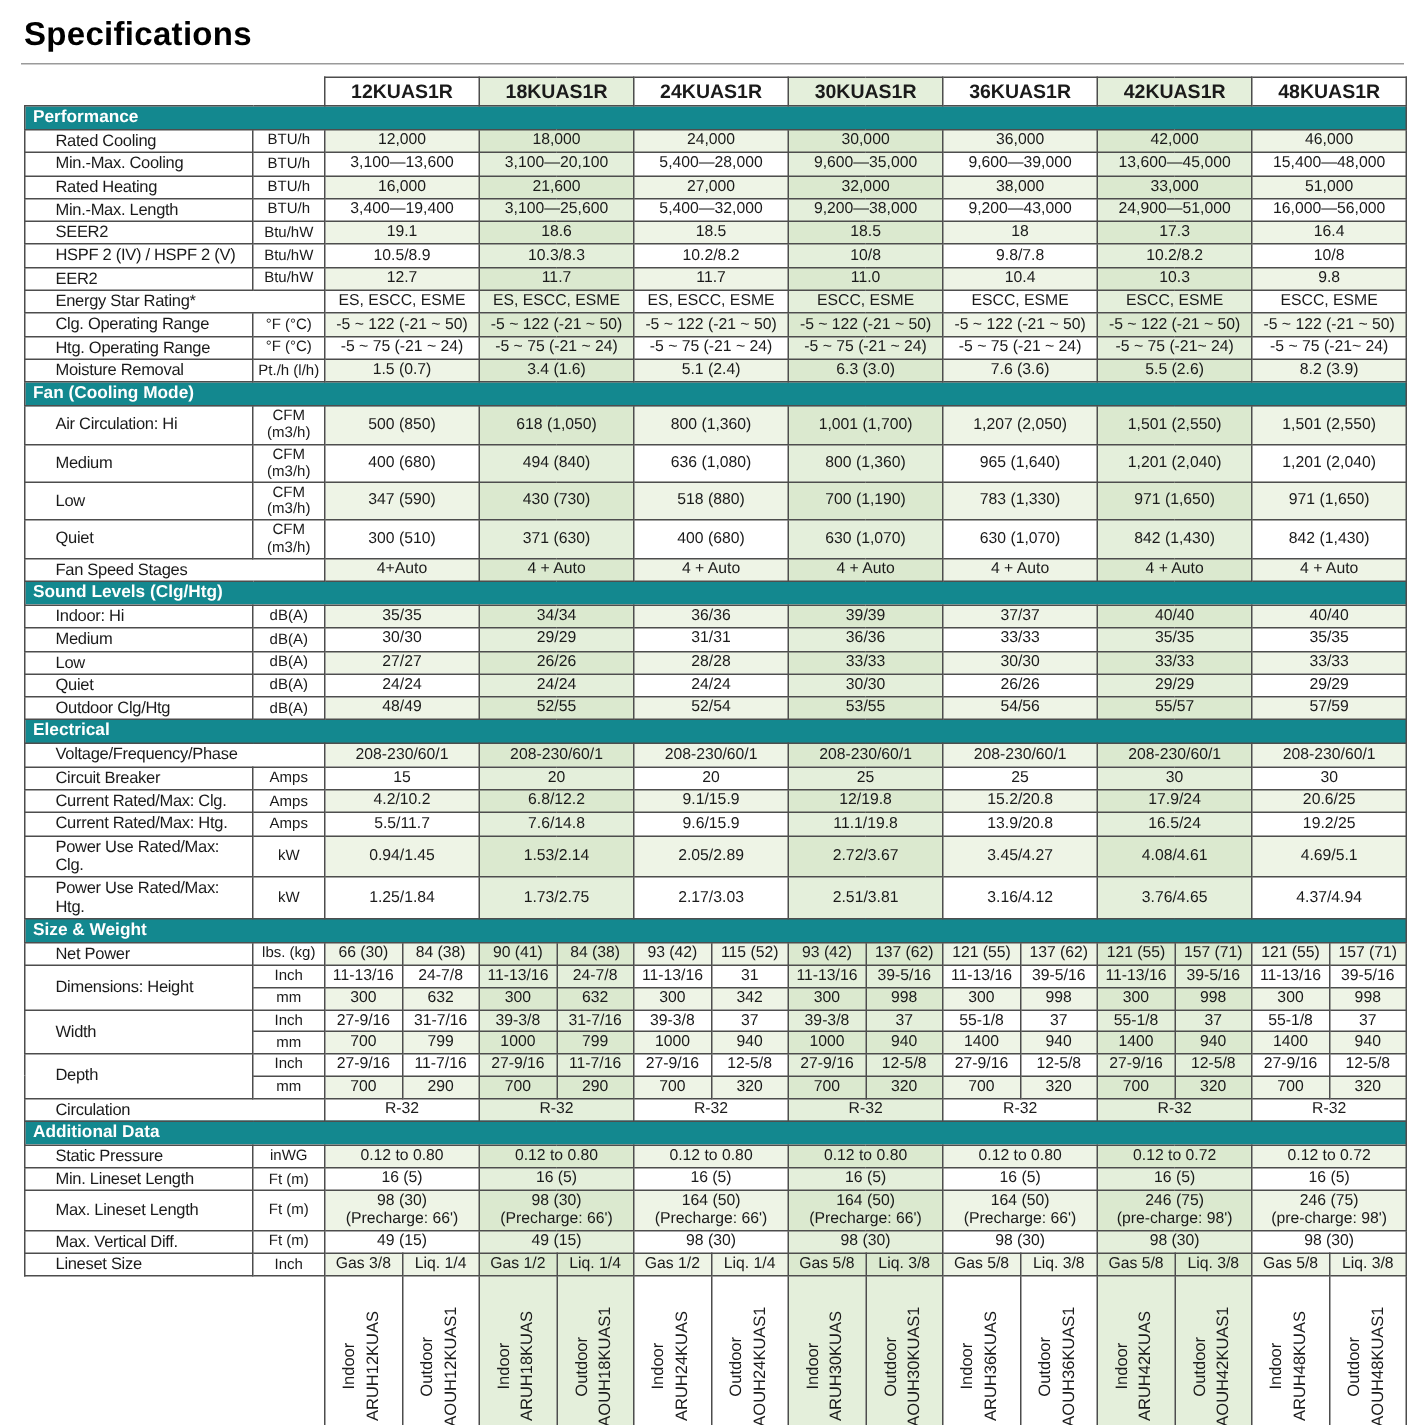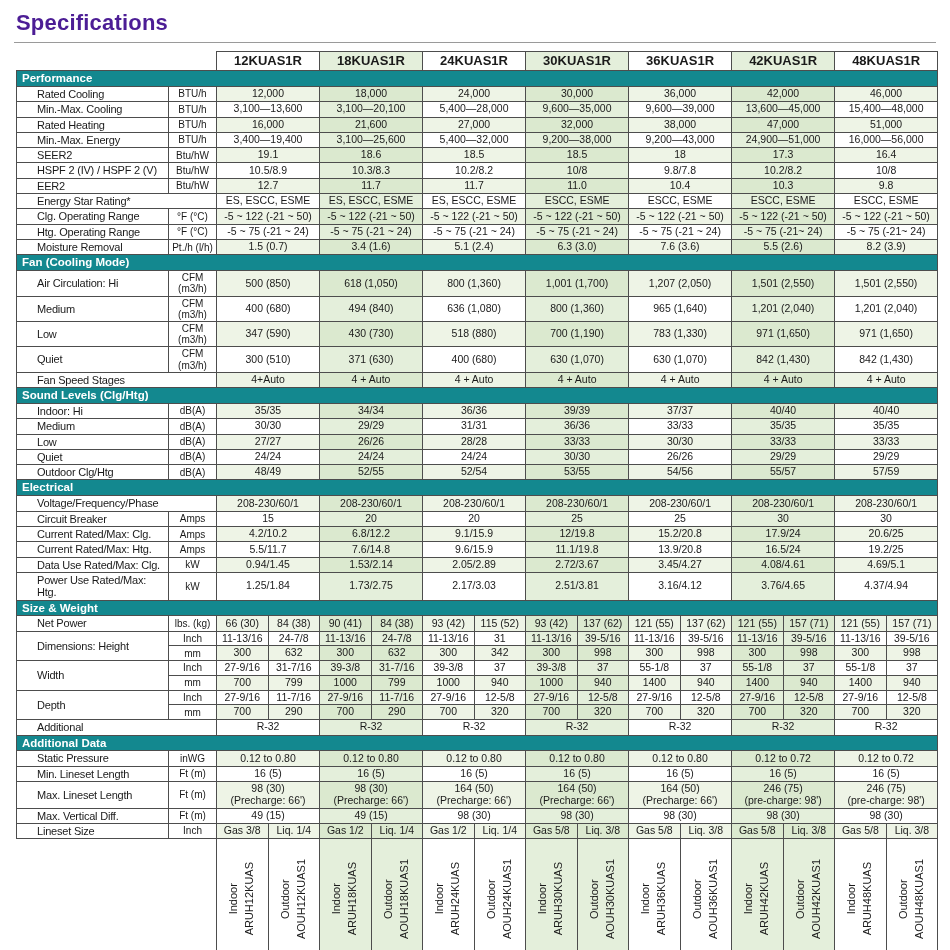--- a/index.html
+++ b/index.html
@@ -1,21 +1,21 @@
 <!DOCTYPE html>
 <html><head>
 <meta charset="utf-8">
 <style>
   * { box-sizing: border-box; margin: 0; padding: 0; }
   body {
     width: 950px; height: 950px; background: #ffffff; overflow: hidden;
     font-family: "Liberation Sans", sans-serif; color: #1a1a1a;
   }
   .page { padding: 6px 14px 0 14px; }
-  h1.title { color: #4c1d95; font-size: 22px; font-weight: bold; letter-spacing: .2px; margin: 4px 0 6px 2px; }
+  h1.title { color: #000000; font-size: 22px; font-weight: bold; letter-spacing: .2px; margin: 4px 0 6px 2px; }
   .rule { border: none; border-top: 1.5px solid #9a9a9a; margin: 0 0 8px 0; }
 
   table.spec { border-collapse: collapse; table-layout: fixed; width: 921px; margin-left: 2px; }
   col.c-label { width: 152px; }
   col.c-unit  { width: 48px; }
   col.c-half  { width: 51.5px; }
 
   td { border: 1px solid #4d4d4d; font-size: 10.5px; line-height: 1.12;
        padding: 1px 2px; text-align: center; vertical-align: middle; white-space: pre-line; }
   td.blank { border: none; background: #fff; }
@@ -96,25 +96,25 @@
           <td class="val" colspan="2">15,400—48,000</td>
         </tr>
         <tr>
           <td class="lbl">Rated Heating</td>
           <td class="unit">BTU/h</td>
           <td class="val rt" colspan="2">16,000</td>
           <td class="val rt ct" colspan="2">21,600</td>
           <td class="val rt" colspan="2">27,000</td>
           <td class="val rt ct" colspan="2">32,000</td>
           <td class="val rt" colspan="2">38,000</td>
-          <td class="val rt ct" colspan="2">47,000</td>
+          <td class="val rt ct" colspan="2">33,000</td>
           <td class="val rt" colspan="2">51,000</td>
         </tr>
         <tr>
-          <td class="lbl">Min.-Max. Energy</td>
+          <td class="lbl">Min.-Max. Length</td>
           <td class="unit">BTU/h</td>
           <td class="val" colspan="2">3,400—19,400</td>
           <td class="val ct" colspan="2">3,100—25,600</td>
           <td class="val" colspan="2">5,400—32,000</td>
           <td class="val ct" colspan="2">9,200—38,000</td>
           <td class="val" colspan="2">9,200—43,000</td>
           <td class="val ct" colspan="2">24,900—51,000</td>
           <td class="val" colspan="2">16,000—56,000</td>
         </tr>
         <tr>
@@ -352,21 +352,21 @@
           <td class="unit">Amps</td>
           <td class="val" colspan="2">5.5/11.7</td>
           <td class="val ct" colspan="2">7.6/14.8</td>
           <td class="val" colspan="2">9.6/15.9</td>
           <td class="val ct" colspan="2">11.1/19.8</td>
           <td class="val" colspan="2">13.9/20.8</td>
           <td class="val ct" colspan="2">16.5/24</td>
           <td class="val" colspan="2">19.2/25</td>
         </tr>
         <tr>
-          <td class="lbl">Data Use Rated/Max: Clg.</td>
+          <td class="lbl">Power Use Rated/Max: Clg.</td>
           <td class="unit">kW</td>
           <td class="val rt" colspan="2">0.94/1.45</td>
           <td class="val rt ct" colspan="2">1.53/2.14</td>
           <td class="val rt" colspan="2">2.05/2.89</td>
           <td class="val rt ct" colspan="2">2.72/3.67</td>
           <td class="val rt" colspan="2">3.45/4.27</td>
           <td class="val rt ct" colspan="2">4.08/4.61</td>
           <td class="val rt" colspan="2">4.69/5.1</td>
         </tr>
         <tr>
@@ -500,21 +500,21 @@
           <td class="val rt ct">700</td>
           <td class="val rt ct">320</td>
           <td class="val rt">700</td>
           <td class="val rt">320</td>
           <td class="val rt ct">700</td>
           <td class="val rt ct">320</td>
           <td class="val rt">700</td>
           <td class="val rt">320</td>
         </tr>
         <tr>
-          <td class="lbl" colspan="2">Additional</td>
+          <td class="lbl" colspan="2">Circulation</td>
           <td class="val" colspan="2">R-32</td>
           <td class="val ct" colspan="2">R-32</td>
           <td class="val" colspan="2">R-32</td>
           <td class="val ct" colspan="2">R-32</td>
           <td class="val" colspan="2">R-32</td>
           <td class="val ct" colspan="2">R-32</td>
           <td class="val" colspan="2">R-32</td>
         </tr>
         <tr>
           <td class="sech" colspan="16">Additional Data</td>

